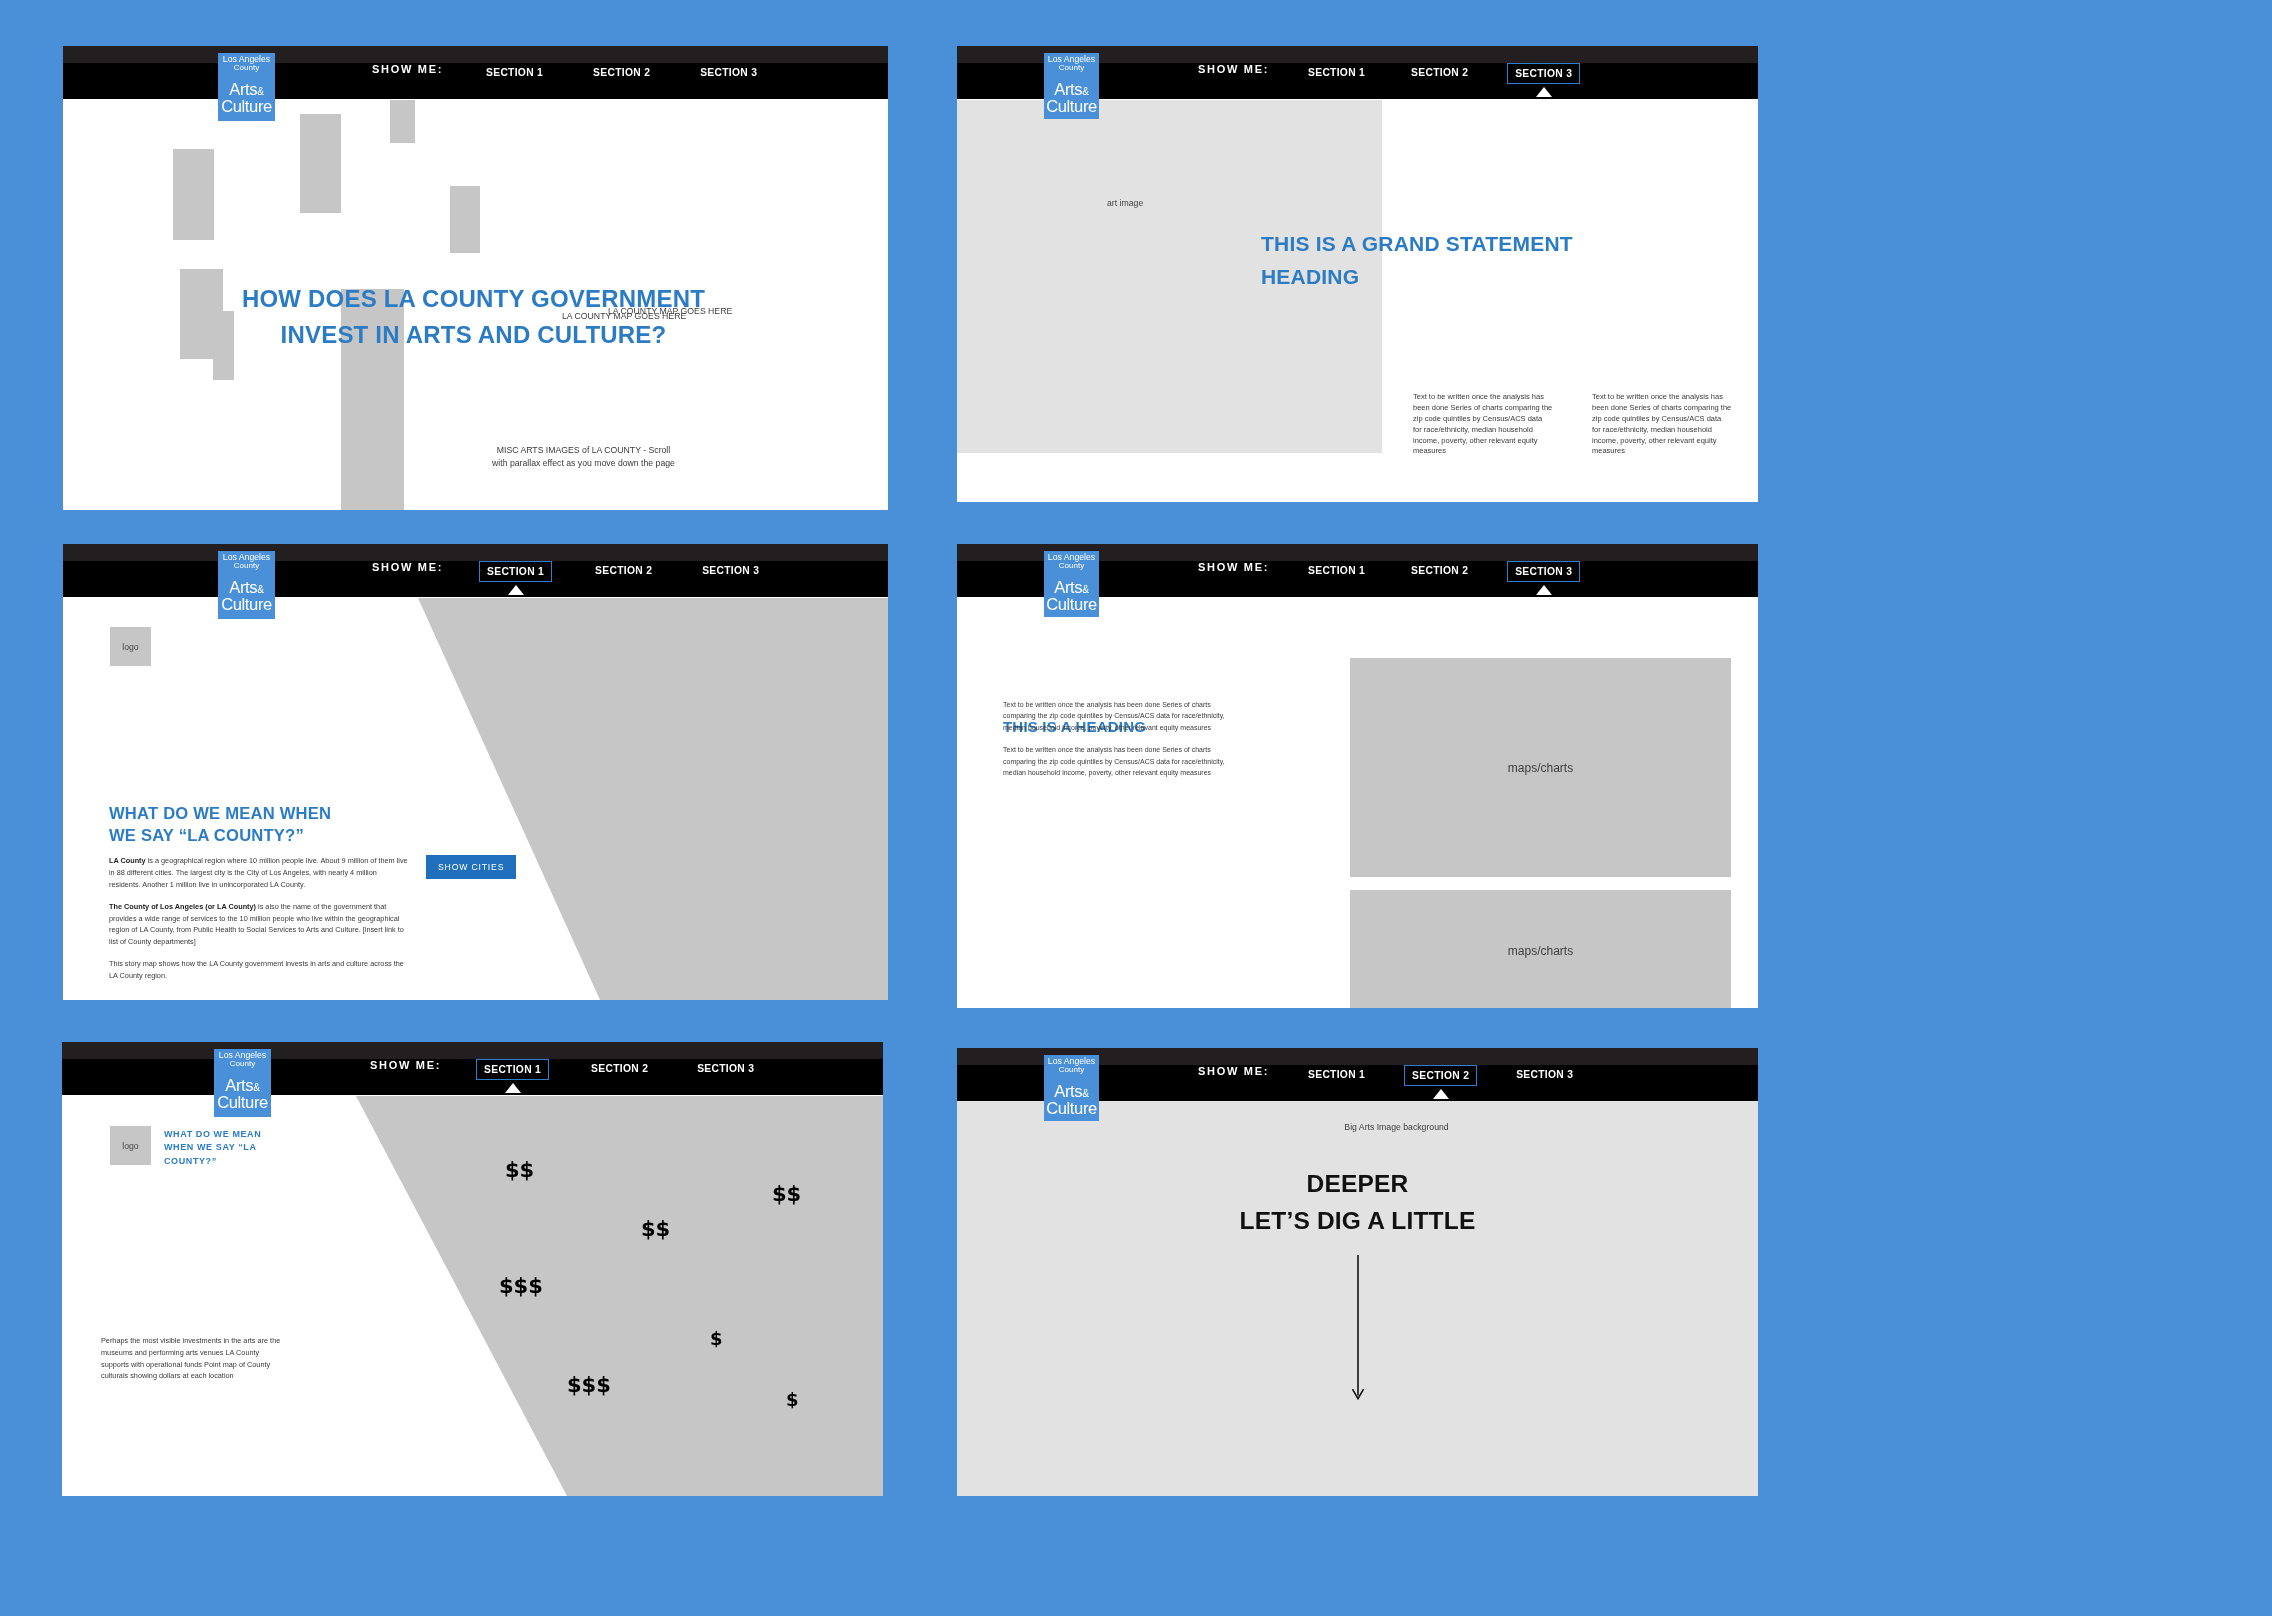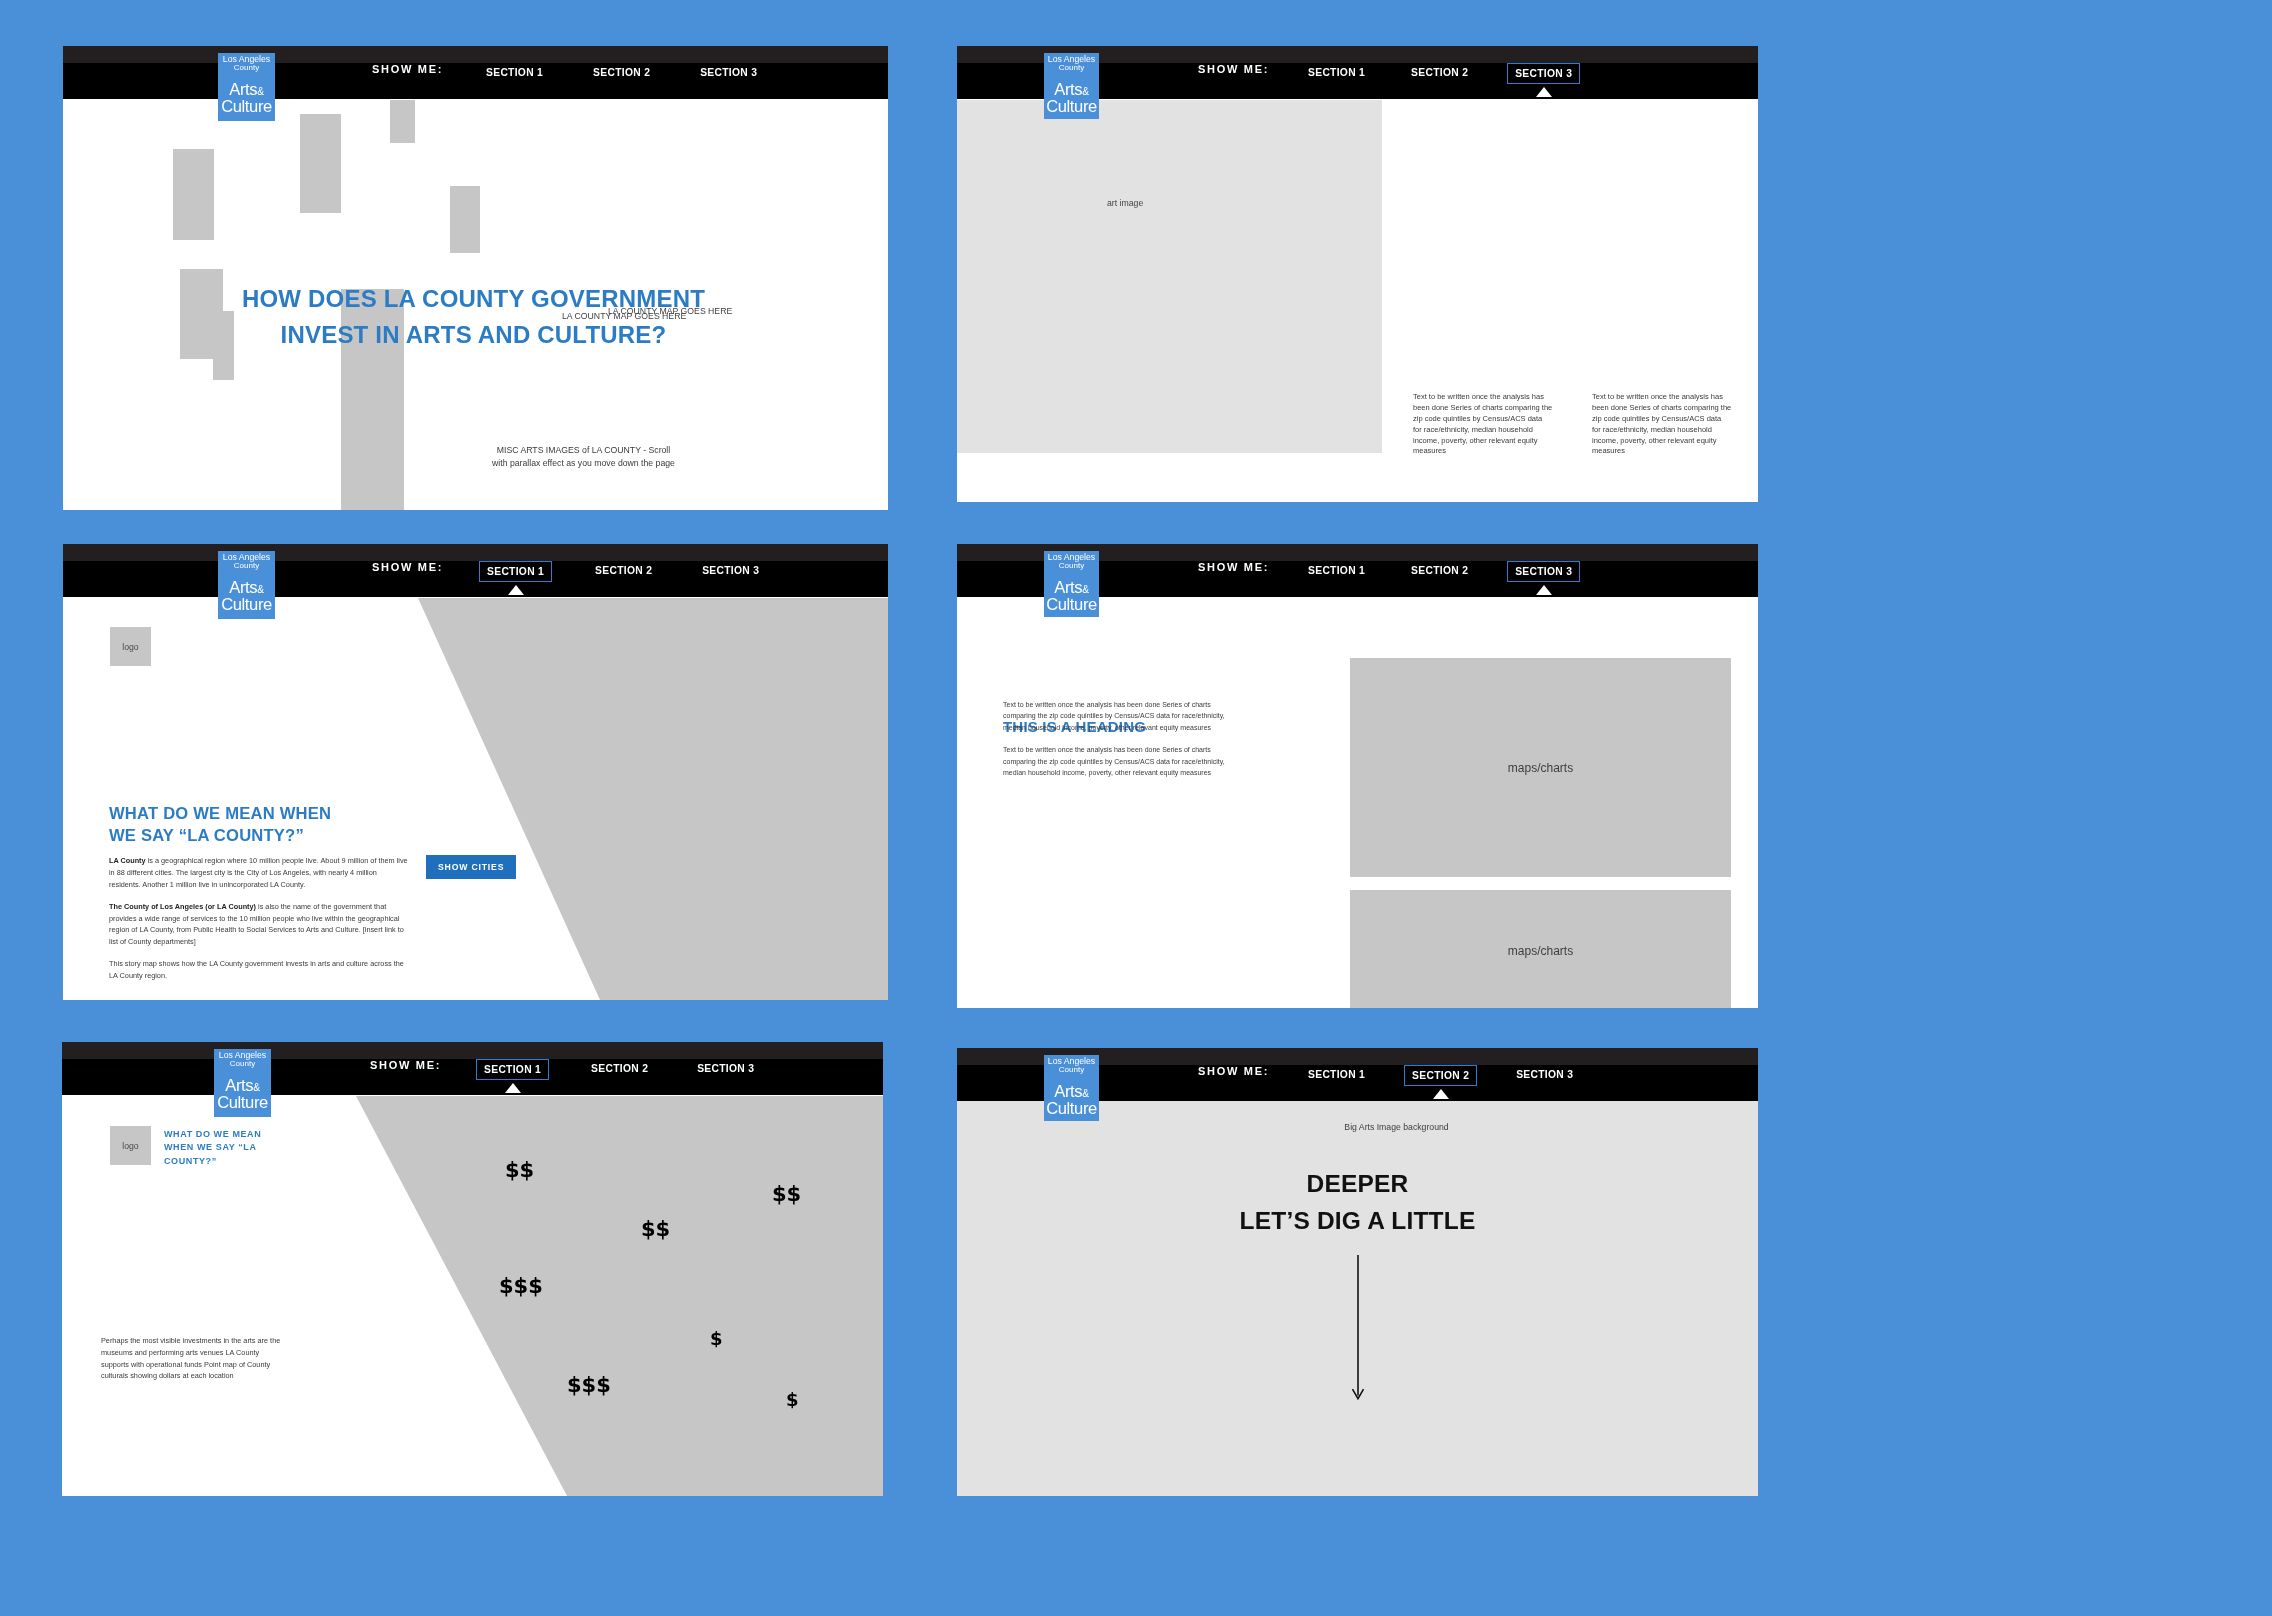--- a/index.html
+++ b/index.html
@@ -121,21 +121,21 @@
   }
   .p3-heading {
     position: absolute; left: 109px; top: 803px; width: 339px;
     font-size: 16.6px; line-height: 1.32; z-index: 4;
   }
   .p3-body { position: absolute; left: 109px; top: 855px; width: 300px; z-index: 4; }
   .p3-body p { font-size: 7.3px; line-height: 1.62; color: #3a3a3a; margin-bottom: 10.3px; }
   .p3-body b { color: #1d1d1d; }
   .p3-btn {
     position: absolute; left: 426px; top: 855px;
-    background: #1f6fbc; color: #ffffff; font-size: 8.7px; font-weight: 700;
+    background: #1f6fbc; color: #ffffff; font-size: 8.7px; font-weight: 400;
     letter-spacing: 0.8px; padding: 7px 12px; z-index: 5;
   }
 
   
   #p4 { left: 957px; top: 544px; width: 801px; height: 464px; }
   #p4 .navwrap { height: 54px; }
   #p4 .nav-items { left: 241px; gap: 32px; }
   #p4 .logo-badge { left: 87px; top: 7px; width: 55px; height: 66px; }
 
   .p4-heading { position: absolute; left: 46px; top: 126px; font-size: 15px; z-index: 4; margin-top: 48px; }
@@ -248,20 +248,21 @@
         <span class="navlink active">SECTION 3</span>
       </div>
       <div class="logo-badge">
         <span class="logo-l1">Los Angeles</span>
         <span class="logo-l2">County</span>
         <span class="logo-l3"><span>Arts</span><span class="amp">&amp;</span></span>
         <span class="logo-l4">Culture</span>
       </div>
     </div>
 
+    <div class="p2-title h-blue">THIS IS A GRAND STATEMENT HEADING</div>
     <div class="p2-cols">
       <p>Text to be written once the analysis has been done  Series of charts comparing the zip code quintiles by Census/ACS data for race/ethnicity, median household income, poverty, other relevant equity measures</p>
       <p>Text to be written once the analysis has been done  Series of charts comparing the zip code quintiles by Census/ACS data for race/ethnicity, median household income, poverty, other relevant equity measures</p>
     </div>
   </div>
 
   <div class="panel" id="p3">
     <div class="p3-map"></div>
 
     <div class="navwrap">

